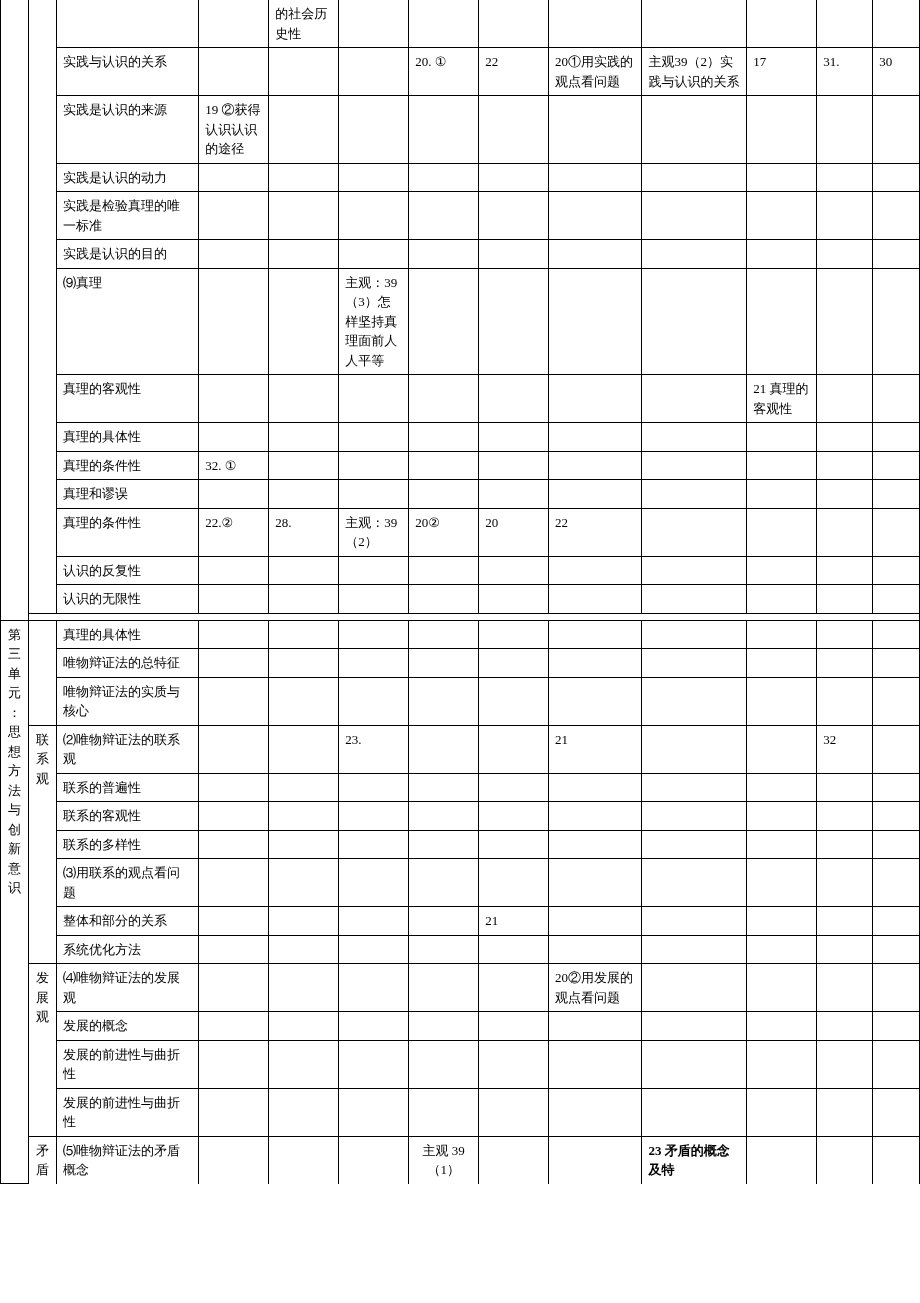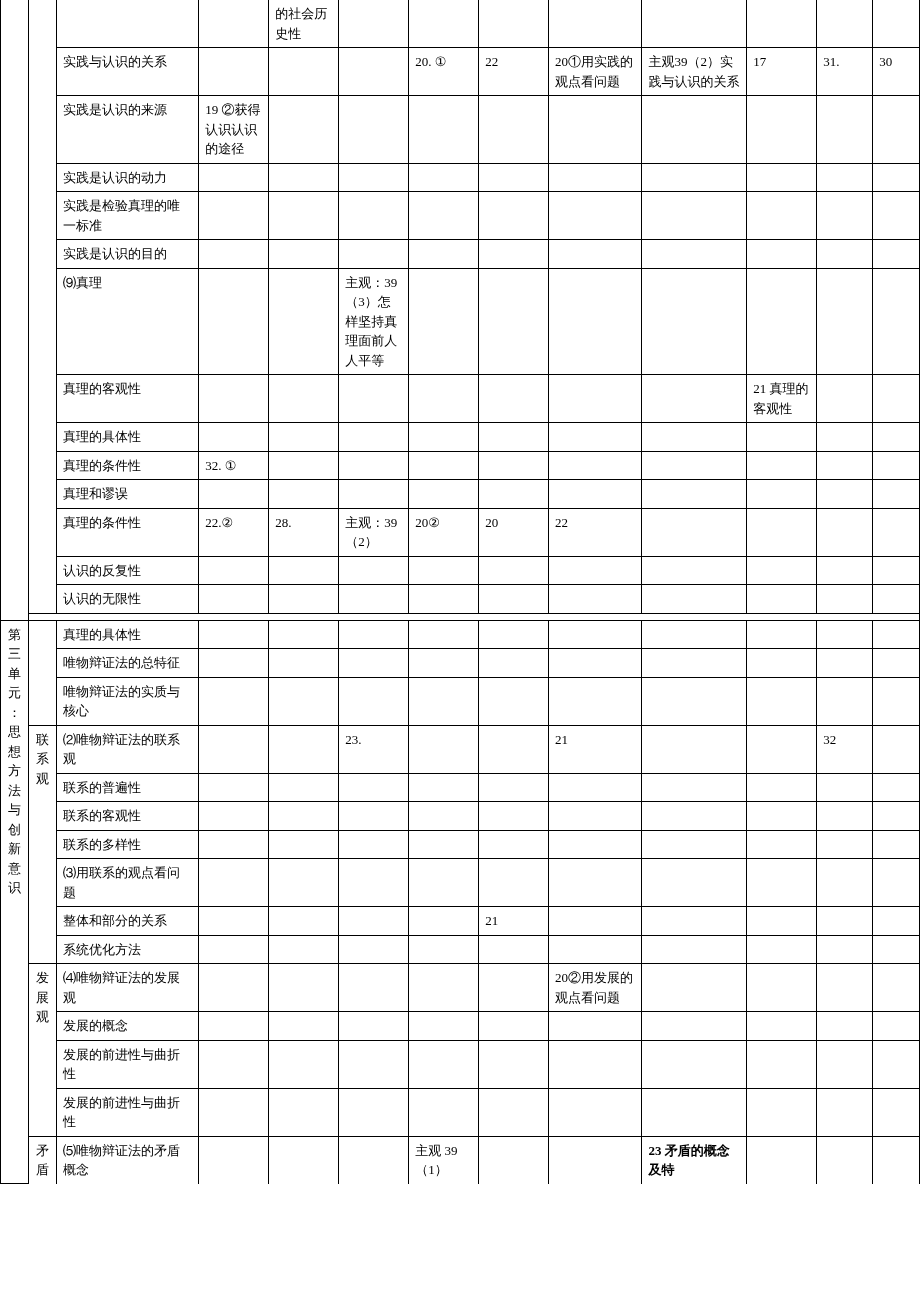--- a/index.html
+++ b/index.html
@@ -477,21 +477,21 @@
 
   <tr>
     <td class="vert" style="border-bottom:none;">
       <span>矛</span>
             <span>盾</span>
     </td>
     <td style="border-bottom:none;">⑸唯物辩证法的矛盾概念</td>
     <td style="border-bottom:none;"></td>
     <td style="border-bottom:none;"></td>
     <td style="border-bottom:none;"></td>
-    <td style="border-bottom:none;">主观 39（1）</td>
+    <td style="border-bottom:none;text-align:center;">主观 39（1）</td>
     <td style="border-bottom:none;"></td>
     <td style="border-bottom:none;"></td>
     <td style="border-bottom:none;font-weight:bold;">23 矛盾的概念及特</td>
     <td style="border-bottom:none;"></td>
     <td style="border-bottom:none;"></td>
     <td style="border-bottom:none;"></td>
   </tr>
 
 </tbody>
     </table>

